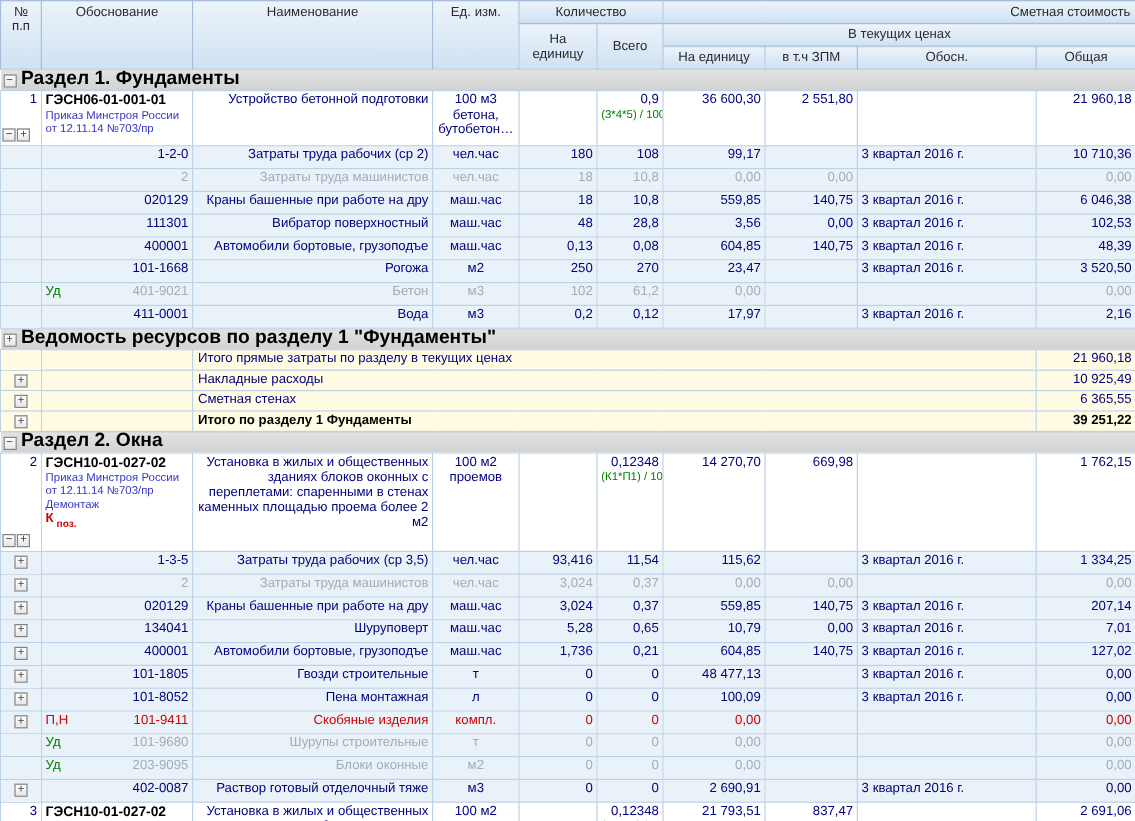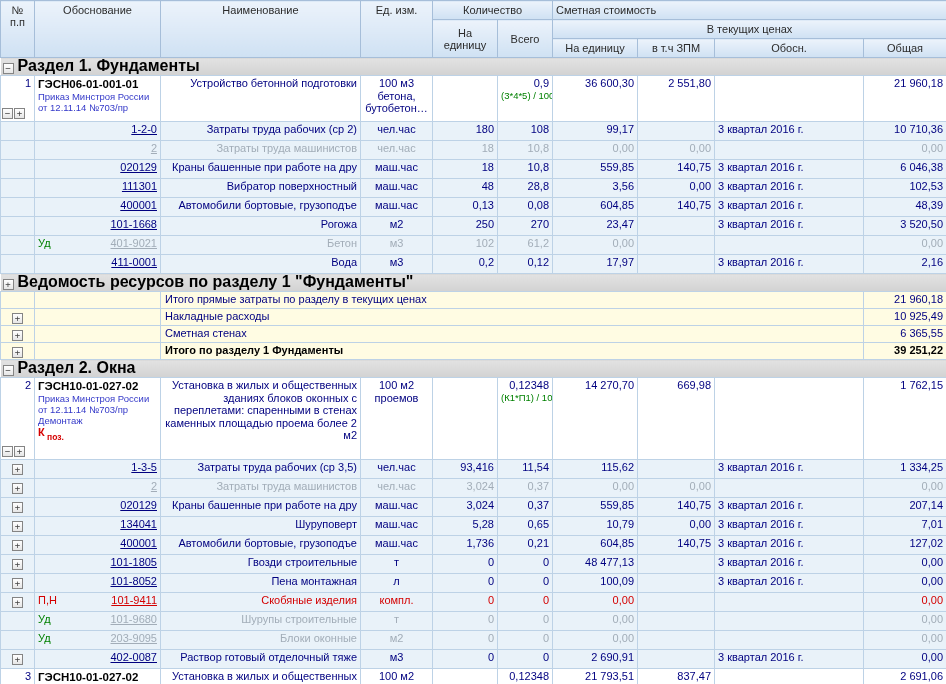--- a/index.html
+++ b/index.html
@@ -16,21 +16,21 @@
   col.w-basis{width:149px}col.w-total{width:83px}
   th{
     background:linear-gradient(#ecf3fb,#cfe1f3);
     border:1px solid var(--hdrborder);
     font-weight:normal;font-size:11px;color:#2b2b2b;
     padding:1px 3px;vertical-align:middle;text-align:center;overflow:hidden;
   }
   thead tr{height:19px;}
   th.pre{white-space:pre-line;line-height:12px;vertical-align:top;padding-top:3px;}
   th.top{vertical-align:top;padding-top:3px;}
-  th.alignR{text-align:left;padding-right:4px;white-space:nowrap;margin-top:14px;}
+  th.alignR{text-align:right;padding-right:4px;white-space:nowrap;margin-top:14px;}
   td{
     border:1px solid var(--grid);
     padding:1px 3px;vertical-align:top;overflow:hidden;
     line-height:13px;color:var(--navy);background:#fff;
   }
   tr.r-sub td{background:var(--subbg);height:15px;}
   tr.r-sub{height:17px;}
   tr.r-pos td{background:#fff;}
   tr.r-section td,tr.r-group td{
     background:linear-gradient(#e2e2e2,#d2d2d2);
@@ -52,21 +52,21 @@
   .tree-pair{position:absolute;bottom:2px;left:1px;white-space:nowrap;}
   .tree-pair .tree-icon{margin-right:1px;}
   .c-code{text-align:right;}
   .pos-code{display:block;font-weight:bold;color:#000;text-align:left;font-size:11.5px;line-height:14px;white-space:nowrap;}
   .doc-line{display:block;color:var(--docblue);font-size:9.5px;line-height:11px;text-align:left;white-space:nowrap;}
   .kpos{display:block;text-align:left;color:var(--red);font-weight:bold;line-height:13px;}
   .kpos-sub{font-size:8.5px;position:relative;top:4px;}
   .tag{float:left;text-align:right;}
   .tag-green{color:var(--green) !important;}
   .tag-red{color:var(--red) !important;}
-  .code{display:block;white-space:nowrap;text-decoration:underline;}
+  .code{display:block;white-space:nowrap;}
   .c-name{text-align:right;line-height:12.5px;}
   tr.r-sub .c-name{white-space:nowrap;}
   .c-unit{text-align:center;line-height:12.5px;}
   .c-n{text-align:right;white-space:nowrap;}
   .c-basis{text-align:left;white-space:nowrap;}
   .formula{display:block;color:var(--green);font-size:9.5px;line-height:11px;text-align:right;white-space:nowrap;}
   .c-sumlabel{text-align:left;padding-left:4px;}
   .bold, .bold *{font-weight:bold;color:#000 !important;}
   tr.st-gray td{color:var(--gray);}
   tr.st-red td{color:var(--red);}

